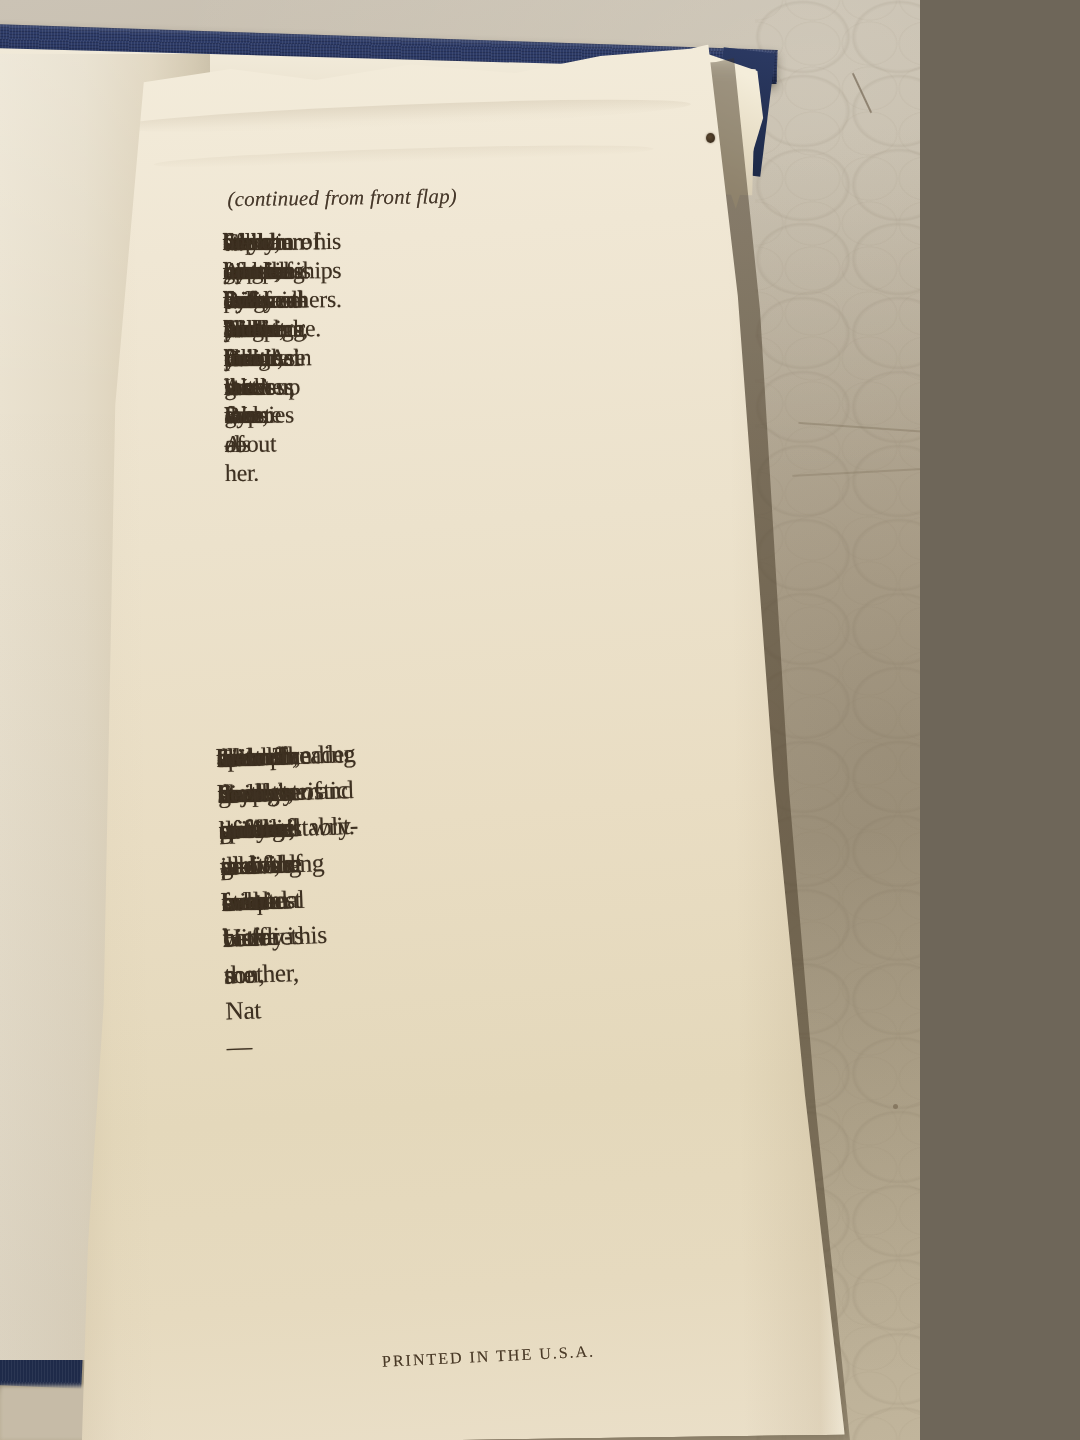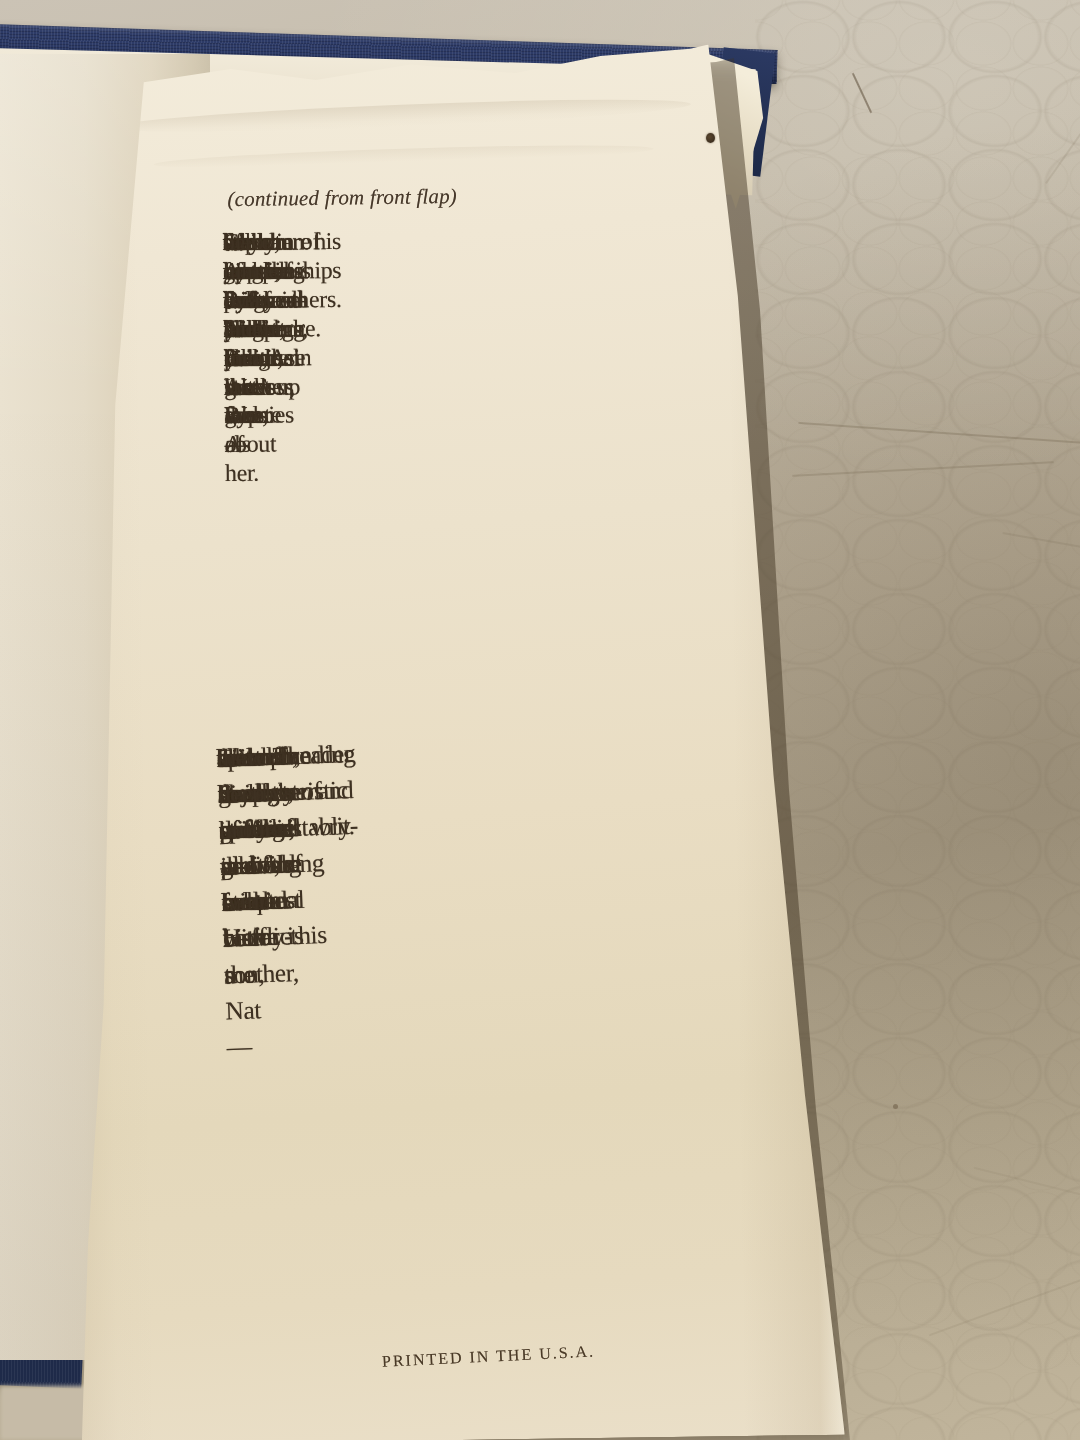--- a/index.html
+++ b/index.html
@@ -1,17 +1,17 @@
 <!DOCTYPE html>
 <html><head>
 <meta charset="utf-8">
 <style>
   html,body{margin:0;padding:0;background:#6e6659;}
-  #canvas{position:relative;width:1080px;height:1440px;overflow:hidden;
-          font-family:"Liberation Serif","DejaVu Serif",serif;}
+  #canvas{position:relative;width:912px;height:1440px;overflow:hidden;
+          font-family:"Liberation Serif","DejaVu Serif",serif;padding-left:8px;}
   #canvas *{position:absolute;}
 
   
   .scene{inset:0;
     background:
       radial-gradient(1000px 620px at 88% 5%, rgba(255,253,244,0.16), transparent 65%),
       radial-gradient(900px 900px at 97% 52%, rgba(70,58,42,0.16), transparent 70%),
       linear-gradient(168deg,#cbc3b5 0%,#c3baa9 20%,#b3a791 46%,#a89c85 62%,#b3a78e 80%,#c1b59c 100%);}
   .leather-texture{left:755px;top:0;width:325px;height:1440px;opacity:.45;
     background-image:

